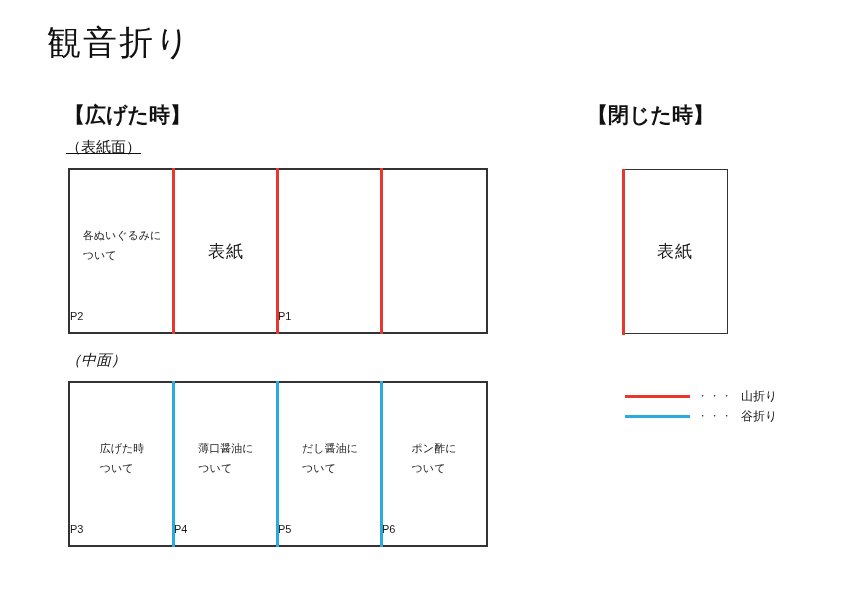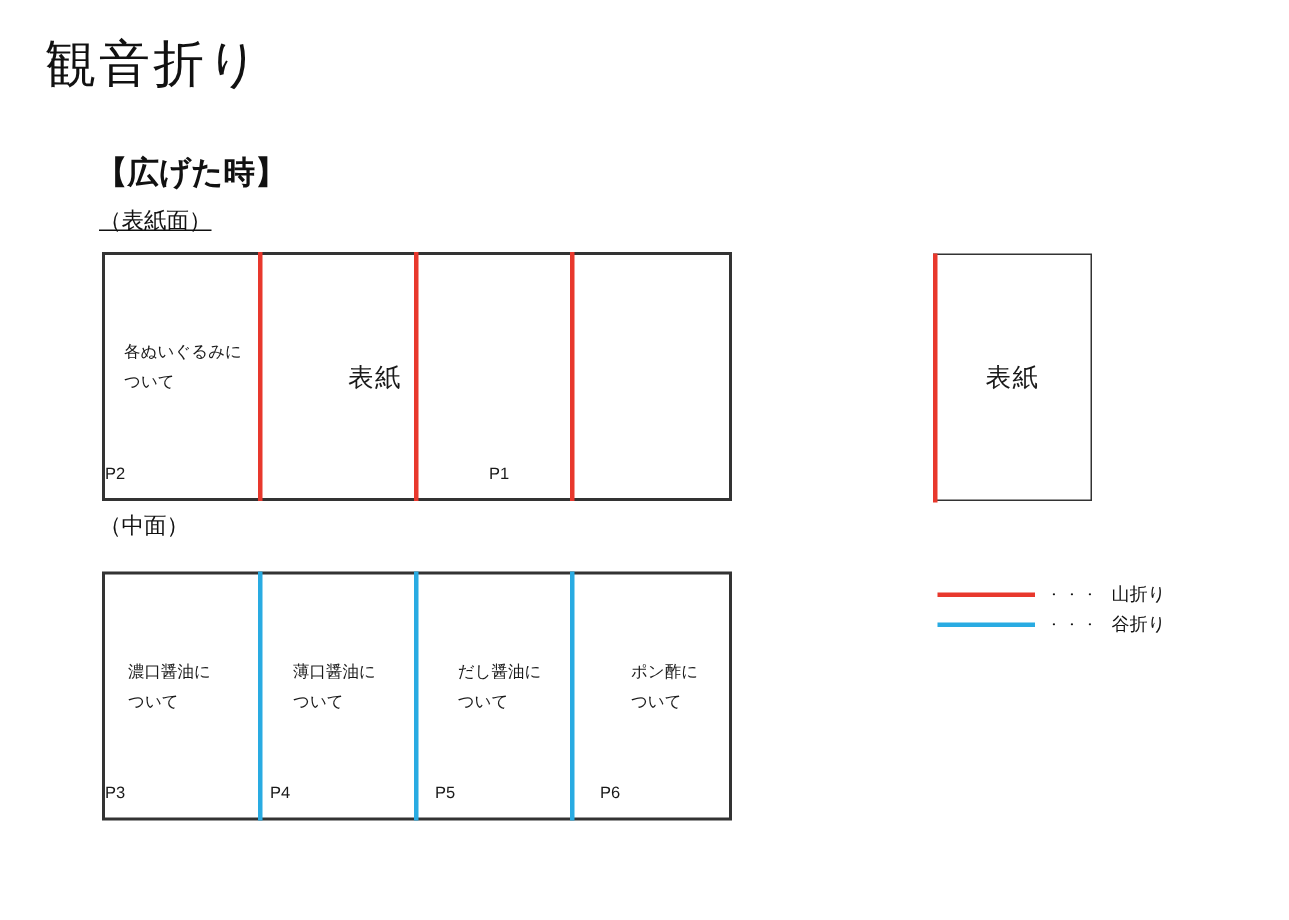--- a/index.html
+++ b/index.html
@@ -1,27 +1,27 @@
 <!DOCTYPE html>
 <html><head>
 <meta charset="utf-8">
 <style>
   html,body{margin:0;padding:0;background:#ffffff;}
   body{font-family:"Liberation Sans","DejaVu Sans",sans-serif;color:#1a1a1a;}
   .canvas{position:relative;width:859px;height:613px;background:#ffffff;overflow:hidden;}
 
-  .page-title{position:absolute;left:30px;top:20px;font-size:34px;letter-spacing:2px;color:#111;}
+  .page-title{position:absolute;left:47px;top:20px;font-size:34px;letter-spacing:2px;color:#111;}
   .state-heading{position:absolute;font-size:21px;font-weight:bold;color:#111;}
   .heading-opened{left:64px;top:101px;}
   .heading-closed{left:587px;top:101px;}
   .side-label{position:absolute;left:66px;font-size:15px;color:#111;}
   .label-cover{top:138px;text-decoration:underline;}
-  .label-inner{top:341px;}
+  .label-inner{top:351px;font-style:italic;}
 
-  .sheet{position:absolute;left:68px;width:416px;height:162px;border:2px solid #333;background:#fff;display:flex;gap:24px;}
+  .sheet{position:absolute;left:68px;width:416px;height:162px;border:2px solid #333;background:#fff;display:flex;}
   .sheet-cover{top:168px;}
   .sheet-inner{top:381px;}
   .panel{position:relative;width:104px;height:100%;display:flex;align-items:center;justify-content:center;}
   .panel-text-small{font-size:11px;line-height:1.8;text-align:left;white-space:pre-line;margin-bottom:10px;}
   .panel-text-large{font-size:17px;letter-spacing:1px;}
   .page-num{position:absolute;bottom:10px;left:0;width:100%;text-align:left;font-size:11px;}
 
   .fold-line{position:absolute;top:-2px;bottom:-2px;width:3px;}
   .fold-mountain{background:#e8382d;}
   .fold-valley{background:#29abe2;}
@@ -39,20 +39,21 @@
   .legend-label{font-size:12px;color:#111;}
 </style>
 </head>
 <body>
 
 <div class="canvas">
 
   <div class="page-title">観音折り</div>
 
   <div class="state-heading heading-opened">【広げた時】</div>
+  <div class="state-heading heading-closed">【閉じた時】</div>
 
   <div class="side-label label-cover">（表紙面）</div>
 
   <div class="sheet sheet-cover">
     <div class="panel">
       <div class="panel-text-small">各ぬいぐるみに
 ついて</div>
       <div class="page-num">P2</div>
     </div>
     <div class="panel">
@@ -63,21 +64,21 @@
     </div>
     <div class="fold-line fold-mountain fold-1"></div>
     <div class="fold-line fold-mountain fold-2"></div>
     <div class="fold-line fold-mountain fold-3"></div>
   </div>
 
   <div class="side-label label-inner">（中面）</div>
 
   <div class="sheet sheet-inner">
     <div class="panel">
-      <div class="panel-text-small">濃口醤油に
+      <div class="panel-text-small">広げた時
 ついて</div>
       <div class="page-num">P3</div>
     </div>
     <div class="panel">
       <div class="panel-text-small">薄口醤油に
 ついて</div>
       <div class="page-num">P4</div>
     </div>
     <div class="panel">
       <div class="panel-text-small">だし醤油に

